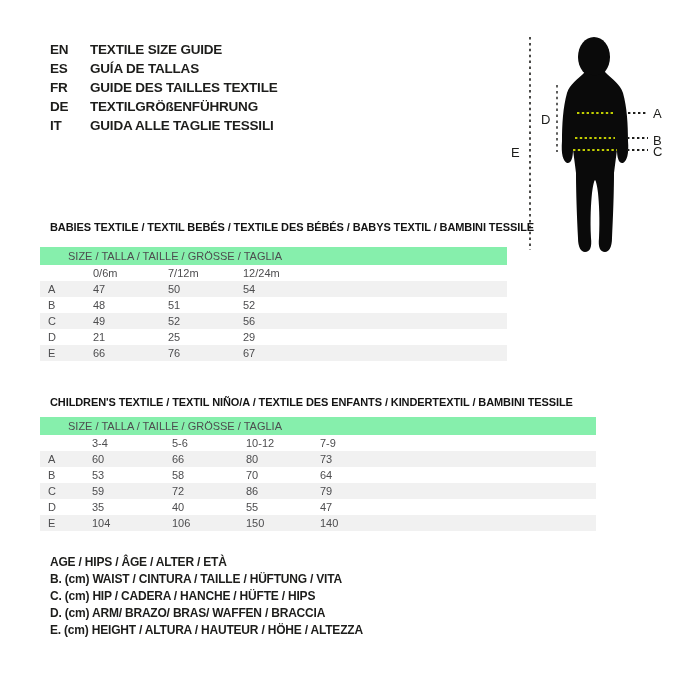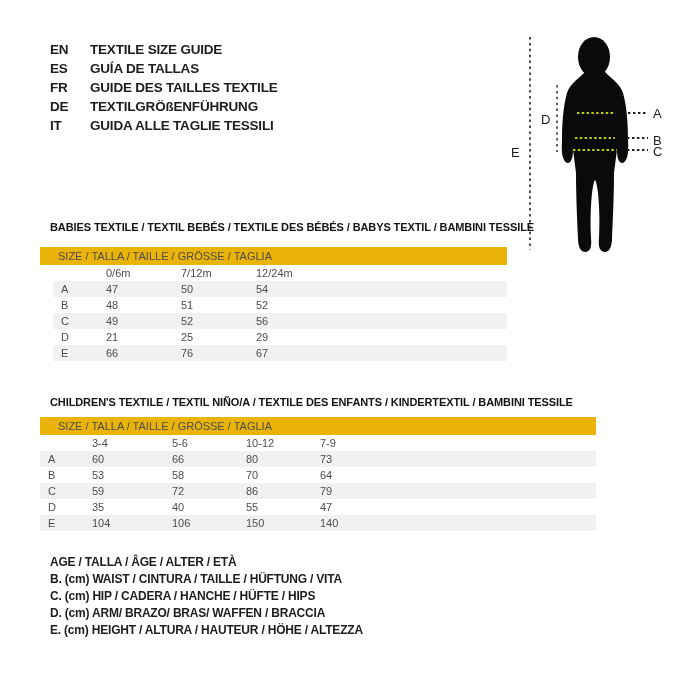--- a/index.html
+++ b/index.html
@@ -8,24 +8,24 @@
   
   .langs{position:absolute;left:50px;top:40px;}
   .lang-row{display:flex;height:19px;line-height:19px;font-size:13.5px;font-weight:bold;letter-spacing:-0.2px;}
   .lang-code{width:40px;}
   
   .figure{position:absolute;left:505px;top:25px;}
   .fig-label{font-family:"Liberation Sans",sans-serif;font-size:13px;fill:#1d1d1b;}
   
   .tbl-title{position:absolute;left:50px;font-size:11px;font-weight:bold;letter-spacing:-0.1px;color:#141414;white-space:nowrap;}
   .tbl{position:absolute;left:40px;font-size:11px;color:#4d4d4f;}
-  .size-bar{height:18px;line-height:18px;background:#eab308;padding-left:18px;color:#4d4d4f;}
+  .size-bar{height:18px;line-height:18px;background:#86efac;padding-left:28px;color:#4d4d4f;}
   .row{display:grid;height:16px;line-height:16px;align-items:center;}
   .babies-tbl{width:467px;}
-  .babies-tbl .row{grid-template-columns:53px 75px 75px 1fr;margin-left:13px;}
+  .babies-tbl .row{grid-template-columns:53px 75px 75px 1fr;}
   .children-tbl{width:556px;}
   .children-tbl .row{grid-template-columns:52px 80px 74px 74px 1fr;}
   .row .lbl{padding-left:8px;}
   .row.stripe{background:#f1f1f1;}
   
   .legend{position:absolute;left:50px;top:554px;}
   .legend div{height:17px;line-height:17px;font-size:12px;font-weight:bold;letter-spacing:-0.2px;white-space:nowrap;}
 </style>
 </head>
 <body>
@@ -184,20 +184,20 @@
     <div class="row stripe">
       <div class="lbl">E</div>
       <div>104</div>
       <div>106</div>
       <div>150</div>
       <div>140</div>
     </div>
   </div>
 
   <div class="legend">
-    <div>AGE / TALLA / ÂGE / ALTER / ETÀ</div>
+    <div>AGE / HIPS / ÂGE / ALTER / ETÀ</div>
     <div>B. (cm) WAIST / CINTURA / TAILLE / HÜFTUNG / VITA</div>
     <div>C. (cm) HIP / CADERA / HANCHE / HÜFTE / HIPS</div>
     <div>D. (cm) ARM/ BRAZO/ BRAS/ WAFFEN / BRACCIA</div>
     <div>E. (cm) HEIGHT / ALTURA / HAUTEUR / HÖHE / ALTEZZA</div>
   </div>
 
 </div>
 
 </body></html>

